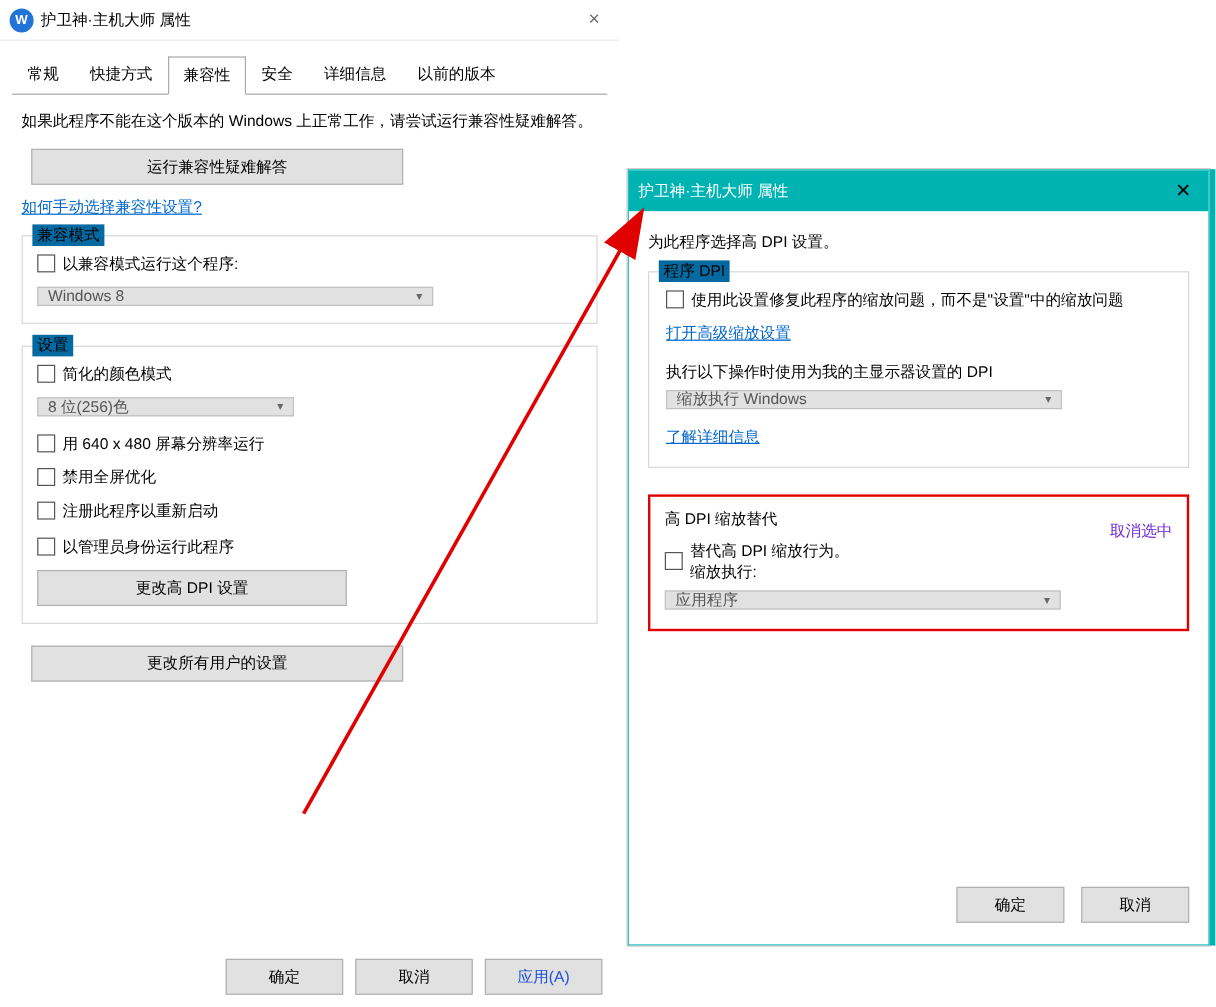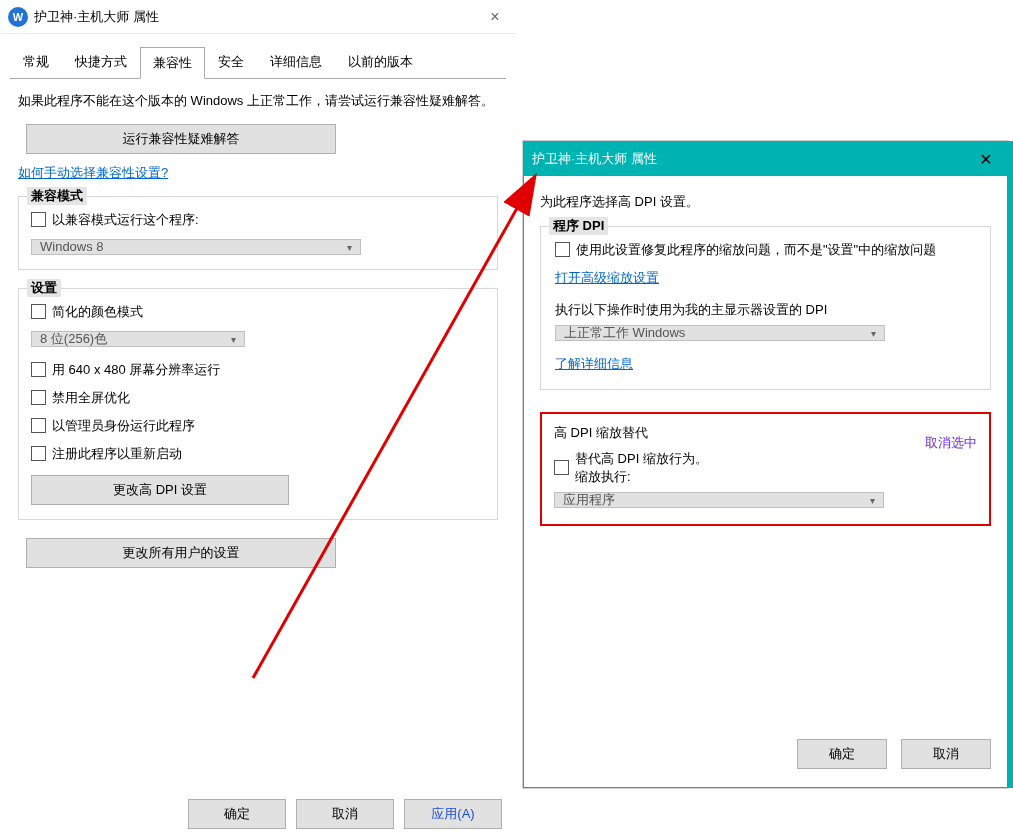--- a/index.html
+++ b/index.html
@@ -83,23 +83,22 @@
   .link { color: #0066cc; text-decoration: underline; cursor: pointer; display: inline-block; margin-bottom: 14px; }
 
   .group {
     border: 1px solid #d8d8d8;
     padding: 14px 12px 14px 12px;
     margin-bottom: 18px;
     position: relative;
   }
   .group-title {
     position: absolute; top: -10px; left: 8px;
-    background: #e5e5e5; padding: 0 4px;
+    background: #0369a1; padding: 0 4px;
     font-size: 13px;
-    font-weight: bold;
   }
   .checkbox-row {
     display: flex; align-items: center;
     gap: 6px;
     margin-bottom: 10px;
   }
   .checkbox-row:last-child { margin-bottom: 0; }
   .cb {
     width: 15px; height: 15px;
     border: 1px solid #555;
@@ -271,27 +270,27 @@
       </div>
 
       <div class="checkbox-row">
         <span class="cb"></span>
         <span>用 640 x 480 屏幕分辨率运行</span>
       </div>
       <div class="checkbox-row">
         <span class="cb"></span>
         <span>禁用全屏优化</span>
       </div>
+      <div class="checkbox-row" style="margin-bottom:12px;">
+        <span class="cb"></span>
+        <span>注册此程序以重新启动</span>
+      </div>
       <div class="checkbox-row">
         <span class="cb"></span>
         <span>以管理员身份运行此程序</span>
-      </div>
-      <div class="checkbox-row" style="margin-bottom:12px;">
-        <span class="cb"></span>
-        <span>注册此程序以重新启动</span>
       </div>
 
       <button class="wide-btn" style="width:258px;margin-bottom:0;">更改高 DPI 设置</button>
     </div>
 
     <div class="indent">
       <button class="wide-btn">更改所有用户的设置</button>
     </div>
   </div>
 
@@ -316,21 +315,21 @@
 
       <div class="checkbox-row">
         <span class="cb"></span>
         <span>使用此设置修复此程序的缩放问题，而不是"设置"中的缩放问题</span>
       </div>
       <span class="link">打开高级缩放设置</span>
 
 
       <div class="sub-label">执行以下操作时使用为我的主显示器设置的 DPI</div>
       <div class="combo w-full" style="margin-bottom:14px;">
-        <span>上正常工作 Windows</span>
+        <span>缩放执行 Windows</span>
         <span class="chev">▾</span>
       </div>
 
       <span class="link" style="margin-bottom:0;">了解详细信息</span>
     </div>
 
     <div class="red-box">
       <div class="red-note">取消选中</div>
       <div class="inner-group">
         <div class="g-title">高 DPI 缩放替代</div>

